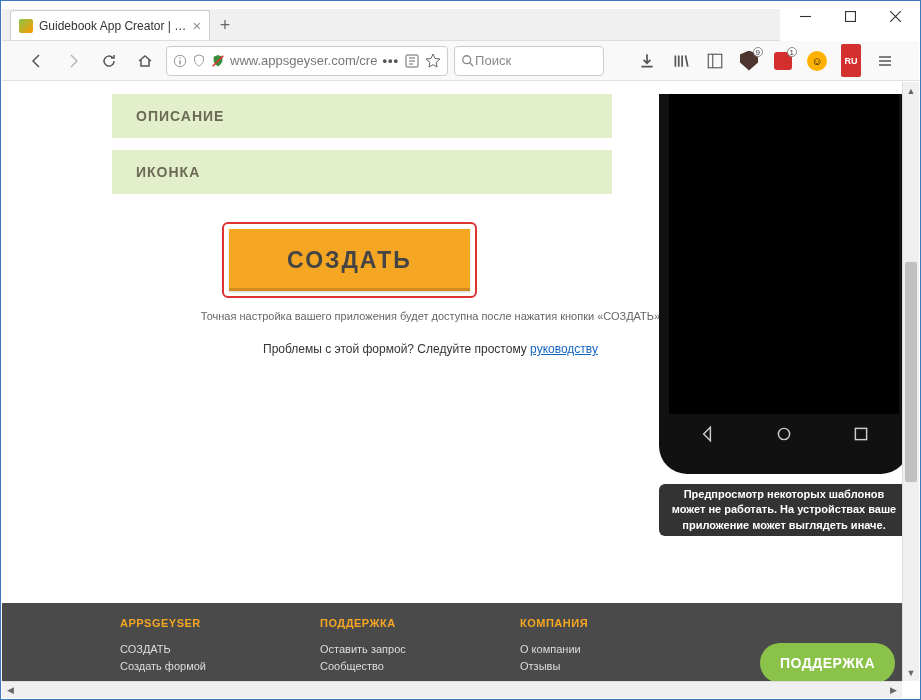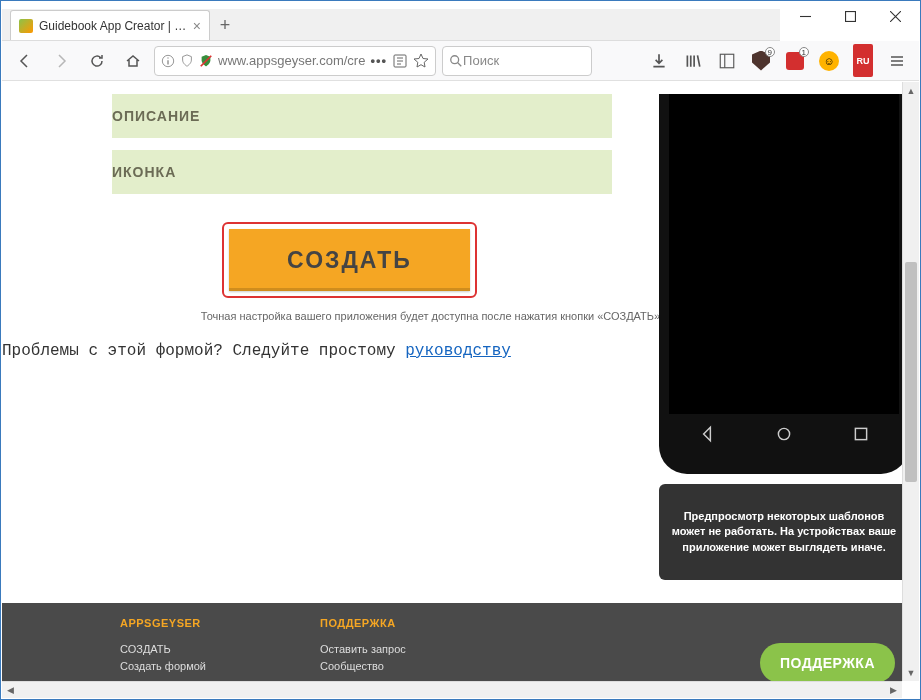--- a/index.html
+++ b/index.html
@@ -13,57 +13,57 @@
 
   
   .tabstrip { height: 32px; background: #f0f0f0; display: flex; align-items: flex-end; padding-left: 8px; border-bottom: 1px solid #ddd; position: absolute; top: 8px; left: 1px; right: 140px; }
   .tab { height: 30px; background: #fff; border: 1px solid #ccc; border-bottom: none; border-radius: 3px 3px 0 0; display: flex; align-items: center; padding: 0 8px; min-width: 190px; max-width: 200px; font-size: 12px; color: #333; gap: 6px; }
   .tab .favicon { width: 14px; height: 14px; background: linear-gradient(135deg,#8bc34a,#ff9800); border-radius: 2px; }
   .tab .title { flex: 1; white-space: nowrap; overflow: hidden; text-overflow: ellipsis; }
   .tab .close { color: #888; font-size: 14px; }
   .newtab { width: 30px; height: 30px; display: flex; align-items: center; justify-content: center; color: #666; font-size: 18px; }
 
   
-  .navbar { position: absolute; top: 40px; left: 1px; right: 1px; height: 40px; background: #f9f9fa; border-bottom: 1px solid #e0e0e0; display: flex; align-items: center; padding: 0 8px; gap: 6px; }
+  .navbar { position: absolute; top: 40px; left: 1px; right: 1px; height: 40px; background: #f9f9fa; border-bottom: 1px solid #e0e0e0; display: flex; align-items: center; padding: 0 20px; gap: 6px; }
   .nav-btn { width: 30px; height: 30px; display: flex; align-items: center; justify-content: center; color: #555; border-radius: 4px; }
   .nav-btn svg { width: 16px; height: 16px; }
   .urlbar { flex: 0 0 280px; height: 30px; border: 1px solid #ccc; border-radius: 4px; display: flex; align-items: center; padding: 0 6px; font-size: 13px; color: #777; gap: 5px; background: #fff; }
   .urlbar .url-text { flex: 1; white-space: nowrap; overflow: hidden; }
   .urlbar .dots { color: #555; font-weight: bold; letter-spacing: 1px; }
   .urlbar .shield { width: 14px; height: 14px; }
   .searchbar { flex: 0 0 150px; height: 30px; border: 1px solid #ccc; border-radius: 4px; display: flex; align-items: center; padding: 0 6px; font-size: 13px; color: #888; gap: 0; background: #fff; }
   .spacer { flex: 1; }
   .ext-icon { width: 28px; height: 28px; display: flex; align-items: center; justify-content: center; position: relative; }
   .ext-badge { position: absolute; top: 0; right: 0; background: #fff; color: #333; font-size: 8px; min-width: 10px; height: 10px; border-radius: 5px; padding: 0 2px; line-height: 10px; border: 1px solid #888; }
   .ext-shield { width: 18px; height: 20px; background: #4e342e; clip-path: polygon(50% 0, 100% 20%, 100% 60%, 50% 100%, 0 60%, 0 20%); }
   .ext-red { width: 18px; height: 18px; background: #d32f2f; border-radius: 3px; }
   .ext-yellow { width: 20px; height: 20px; background: #ffb300; border-radius: 50%; }
   .ext-ru { width: 20px; height: 33px; background: #d32f2f; color: #fff; font-size: 9px; font-weight: bold; display: flex; align-items: center; justify-content: center; border-radius: 2px; }
   .burger { width: 28px; height: 28px; display: flex; align-items: center; justify-content: center; }
 
   
   .viewport { position: absolute; top: 81px; left: 1px; right: 1px; bottom: 18px; overflow: hidden; background: #fff; }
   .content { position: relative; width: 100%; height: 100%; }
 
-  .section { background: #e3eecb; color: #6b6b55; font-weight: bold; font-size: 14px; letter-spacing: 1px; padding: 14px 0; margin: 12px 0 0 110px; width: 500px; }
+  .section { background: #e3eecb; color: #6b6b55; font-weight: bold; font-size: 14px; letter-spacing: 1px; padding: 14px 24px; margin: 12px 0 0 110px; width: 500px; }
 
   .create-wrap { width: 255px; margin: 28px auto 0 220px; border: 2px solid #d33; border-radius: 6px; padding: 5px; box-shadow: 0 0 0 1px #fff inset; }
   .create-btn { width: 100%; height: 62px; background: #f5a623; color: #444; border: none; font-size: 23px; font-weight: bold; letter-spacing: 2px; box-shadow: inset 0 -3px 0 rgba(0,0,0,.15), 0 1px 2px rgba(0,0,0,.2); cursor: pointer; }
 
   .note { text-align: center; font-size: 11px; color: #666; margin: 12px 60px 0 0; }
-  .help { font-size: 16px; color: #333; margin: 20px 60px 0 0; font-family: Liberation Mono, monospace; }
+  .help { text-align: center; font-size: 12px; color: #333; margin: 20px 60px 0 0; }
   .help a { color: #1565c0; text-decoration: underline; }
 
   
   .phone { position: absolute; top: 0; right: 10px; width: 250px; height: 380px; background: #111; border-radius: 0 0 28px 28px; padding: 0 10px 20px; }
   .phone-screen { width: 100%; height: 320px; background: #000; }
   .phone-nav { height: 40px; display: flex; align-items: center; justify-content: space-around; color: #ccc; }
   .phone-nav svg { width: 18px; height: 18px; }
 
-  .preview-note { position: absolute; top: 390px; right: 10px; width: 250px; background: #333; color: #fff; font-size: 11px; text-align: center; padding: 25px 12px; border-radius: 6px; font-weight: bold; line-height: 1.4; }
+  .preview-note { position: absolute; top: 390px; right: 10px; width: 250px; background: #333; color: #fff; font-size: 11px; text-align: center; padding: 3px 12px; border-radius: 6px; font-weight: bold; line-height: 1.4; }
 
   
   .footer { position: absolute; bottom: 0; left: 0; right: 0; height: 90px; background: #4a4a4a; color: #ddd; display: flex; padding: 14px 0 0 118px; gap: 0; font-size: 11px; }
   .foot-col { width: 200px; }
   .foot-col h4 { color: #f5a623; font-size: 11px; font-weight: bold; letter-spacing: 0.5px; margin-bottom: 14px; }
   .foot-col div { margin: 5px 0; color: #ddd; }
 
   .support-btn { position: absolute; bottom: 10px; right: 24px; background: #8bc34a; color: #fff; font-weight: bold; font-size: 14px; padding: 12px 20px; border-radius: 22px; letter-spacing: 0.5px; }
 
   
@@ -234,20 +234,25 @@
         <div class="foot-col">
           <h4>APPSGEYSER</h4>
           <div>СОЗДАТЬ</div>
           <div>Создать формой</div>
         </div>
         <div class="foot-col">
           <h4>ПОДДЕРЖКА</h4>
           <div>Оставить запрос</div>
           <div>Сообщество</div>
         </div>
+        <div class="foot-col">
+          <h4>КОМПАНИЯ</h4>
+          <div>О компании</div>
+          <div>Отзывы</div>
+        </div>
       </div>
 
       <div class="support-btn">ПОДДЕРЖКА</div>
 
     </div>
   </div>
 
   <div class="vscroll">
     <div class="arr" style="top:0">▲</div>
     <div class="thumb"></div>

